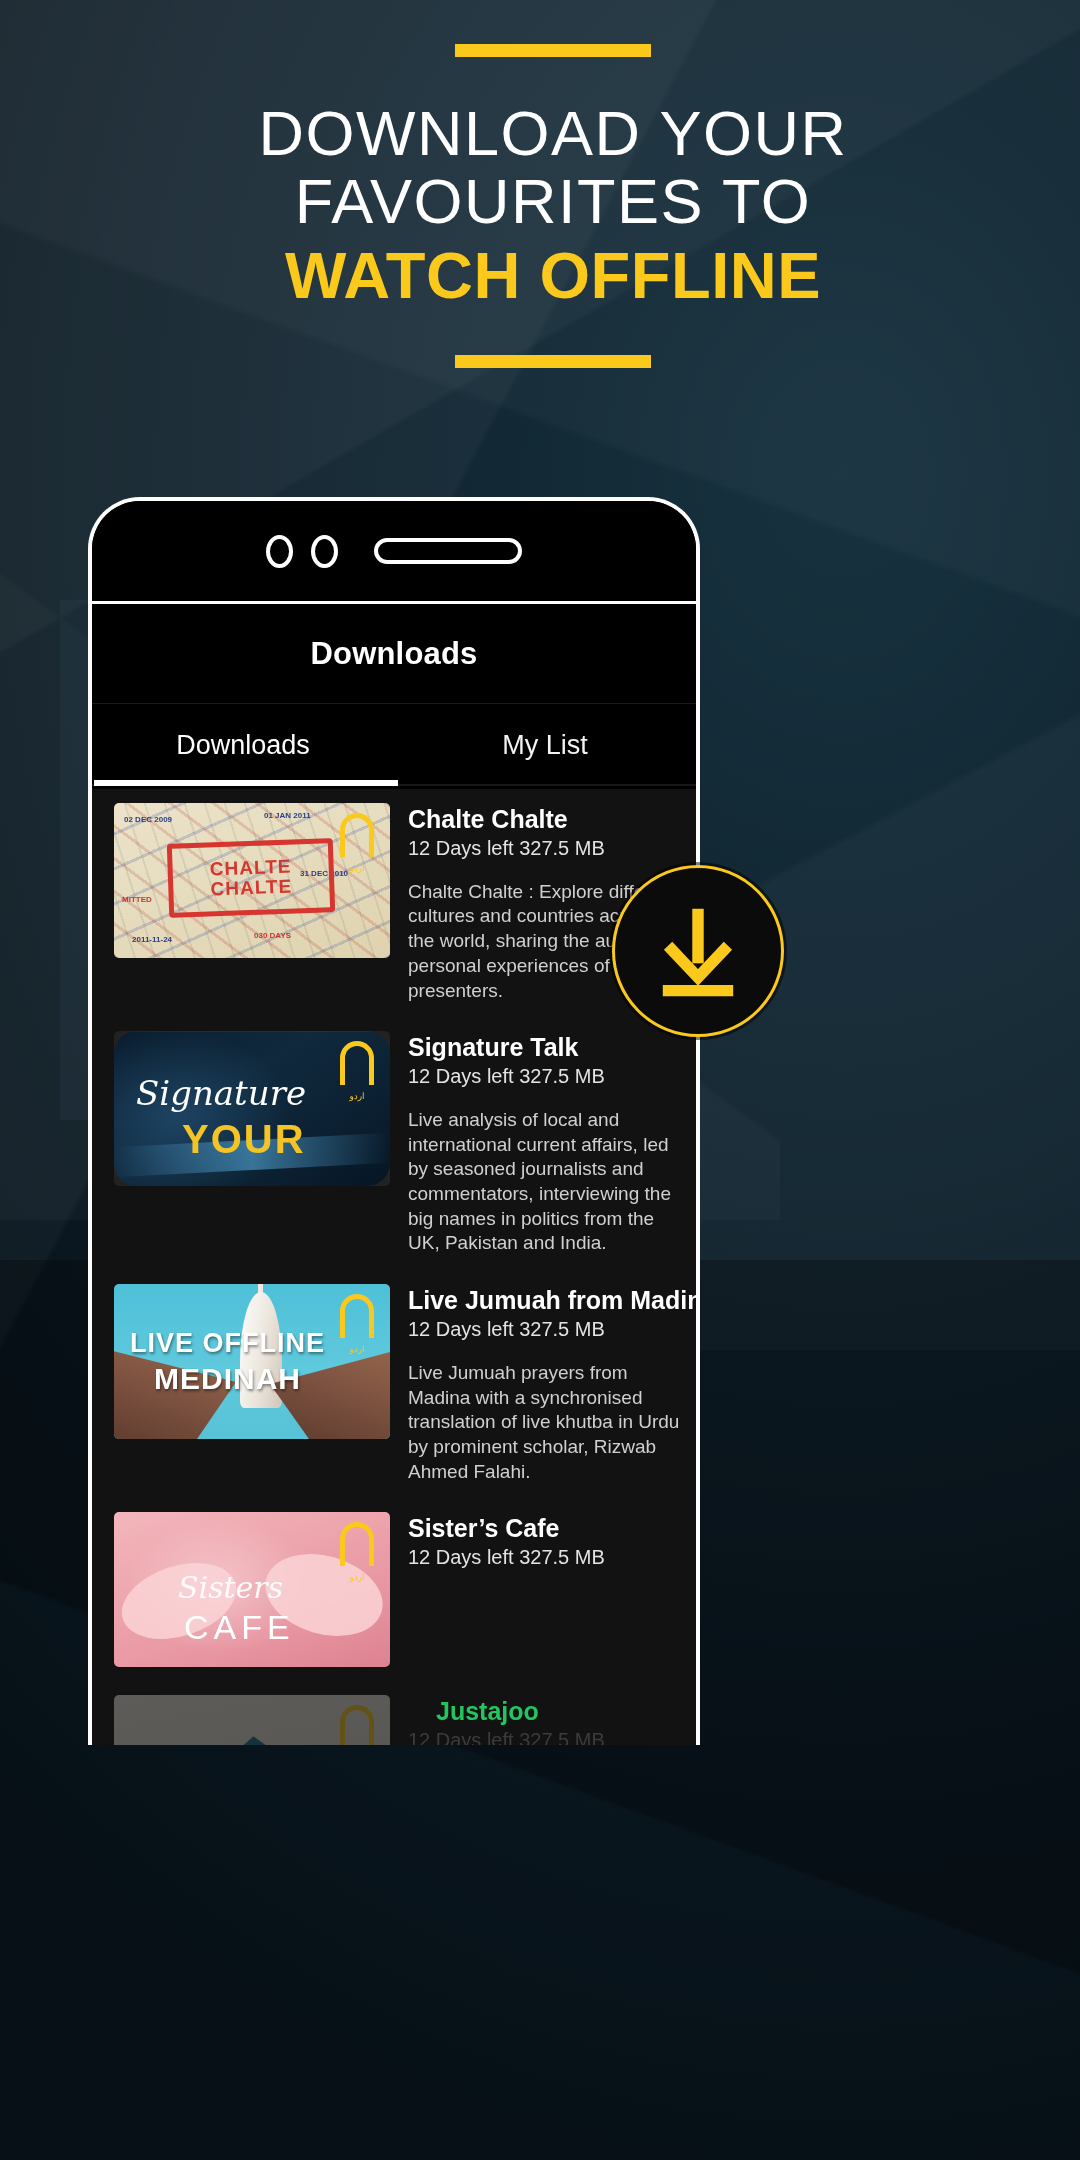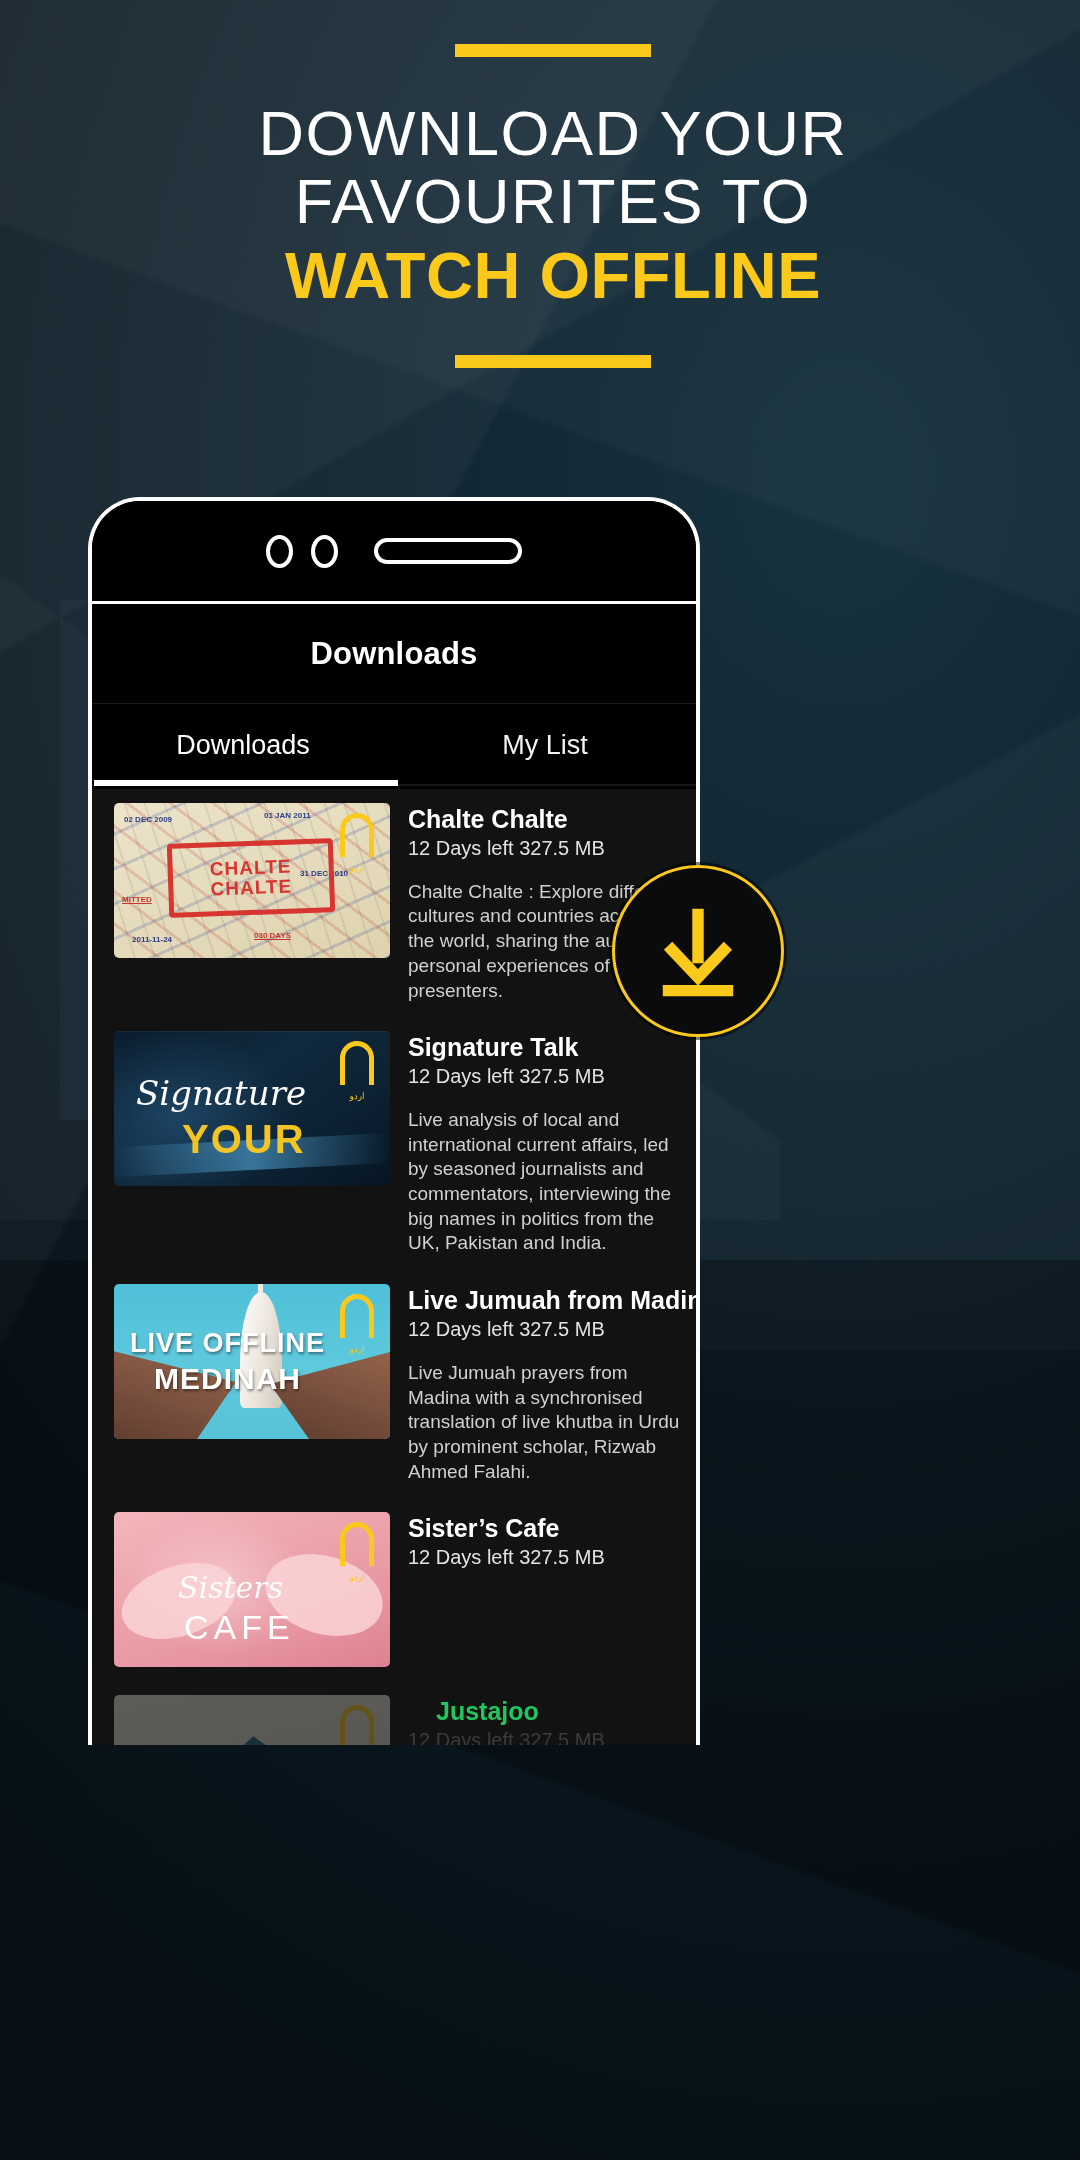--- a/index.html
+++ b/index.html
@@ -192,28 +192,29 @@
     border: 5px solid #d6362f; border-radius: 4px;
     transform: rotate(-2deg);
     display: flex; flex-direction: column; align-items: center; justify-content: center;
   }
   .art-chalte .stampbox span {
     color: #d6362f; font-size: 19px; font-weight: 700; letter-spacing: 1px; line-height: 1.05;
   }
   .art-chalte .sm {
     position: absolute; color: #2b3d86; font-size: 8px; font-weight: 700;
   }
-  .art-chalte .smr { color: #c4392f; text-decoration: underline; }
+  .art-chalte .smr { color: #c4392f; }
 
   .art-signature {
     position: absolute; inset: 0;
     background:
       linear-gradient(180deg, rgba(255,255,255,0.05) 0 1px, rgba(0,0,0,0) 1px 26px),
       radial-gradient(60% 80% at 22% 55%, rgba(40,90,130,0.55), rgba(0,0,0,0) 70%),
       linear-gradient(145deg, #0a1d2e 0%, #10293d 40%, #0c2133 70%, #061523 100%);
+    border-radius: 23px;
   }
   .art-signature .sig {
     position: absolute; left: 22px; top: 42px;
     color: #ffffff; font-size: 34px; font-style: italic;
     font-family: "DejaVu Serif", serif;
   }
   .art-signature .talk {
     position: absolute; left: 68px; top: 86px;
     color: #f4c426; font-size: 40px; font-weight: 700; letter-spacing: 2px;
   }

